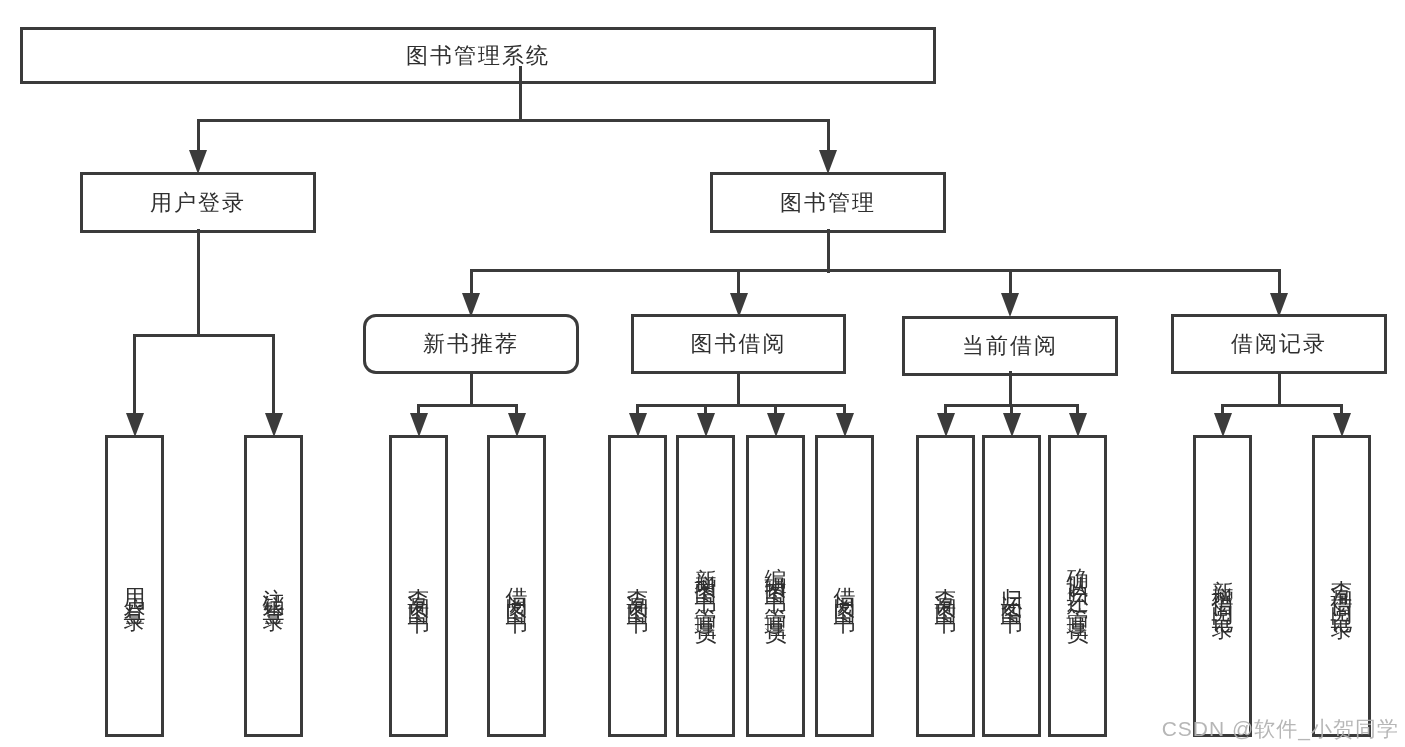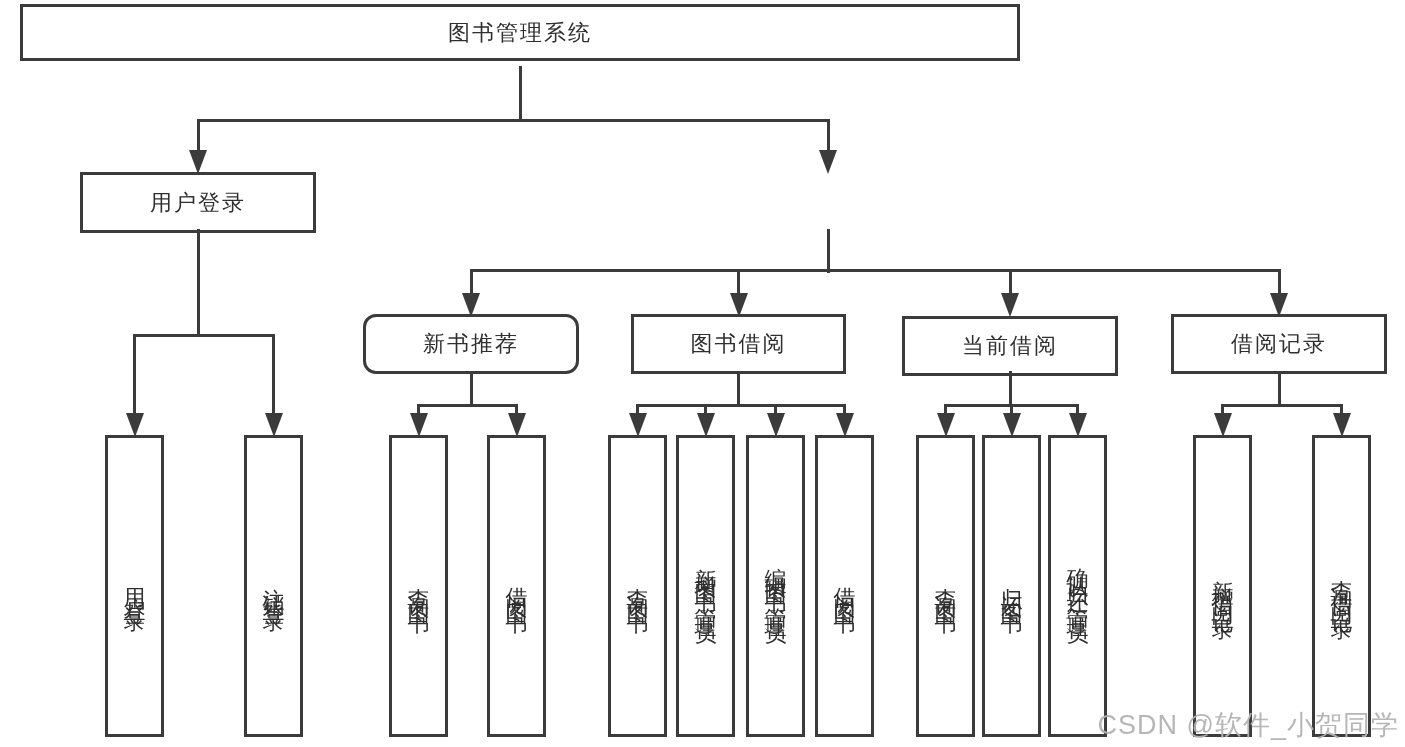--- a/index.html
+++ b/index.html
@@ -18,32 +18,33 @@
     writing-mode:vertical-rl;text-orientation:mixed;
     font-size:22px;letter-spacing:8px;line-height:1;
   }
   .line{position:absolute;background:#3b3b3b;}
   .arrow{
     position:absolute;width:0;height:0;
     border-left:9px solid transparent;border-right:9px solid transparent;
     border-top:24px solid #3b3b3b;
   }
   .watermark{
-    position:absolute;right:6px;bottom:4px;font-size:27px;
+    position:absolute;right:6px;bottom:4px;font-size:21px;
     color:rgba(178,178,178,0.95);z-index:20;letter-spacing:1px;white-space:nowrap;
   }
 </style>
 </head>
 <body>
 
 <div class="canvas">
 
-  <div class="node hnode" style="left:20px;top:4px;width:1000px;height:57px;">图书管理系统</div>
+  <div class="node hnode" style="left:20px;top:27px;width:916px;height:57px;">图书管理系统</div>
 
   <div class="node hnode" style="left:80px;top:172px;width:236px;height:61px;">用户登录</div>
+  <div class="node hnode" style="left:710px;top:172px;width:236px;height:61px;">图书管理</div>
 
   <div class="node hnode" style="left:363px;top:314px;width:216px;height:60px;border-radius:13px;">新书推荐</div>
   <div class="node hnode" style="left:631px;top:314px;width:215px;height:60px;">图书借阅</div>
   <div class="node hnode" style="left:902px;top:316px;width:216px;height:60px;">当前借阅</div>
   <div class="node hnode" style="left:1171px;top:314px;width:216px;height:60px;">借阅记录</div>
 
   <div class="node vnode" style="left:105px;top:435px;width:59px;height:302px;">用户登录</div>
   <div class="node vnode" style="left:244px;top:435px;width:59px;height:302px;">注销登录</div>
 
   <div class="node vnode" style="left:389px;top:435px;width:59px;height:302px;">查询图书</div>

